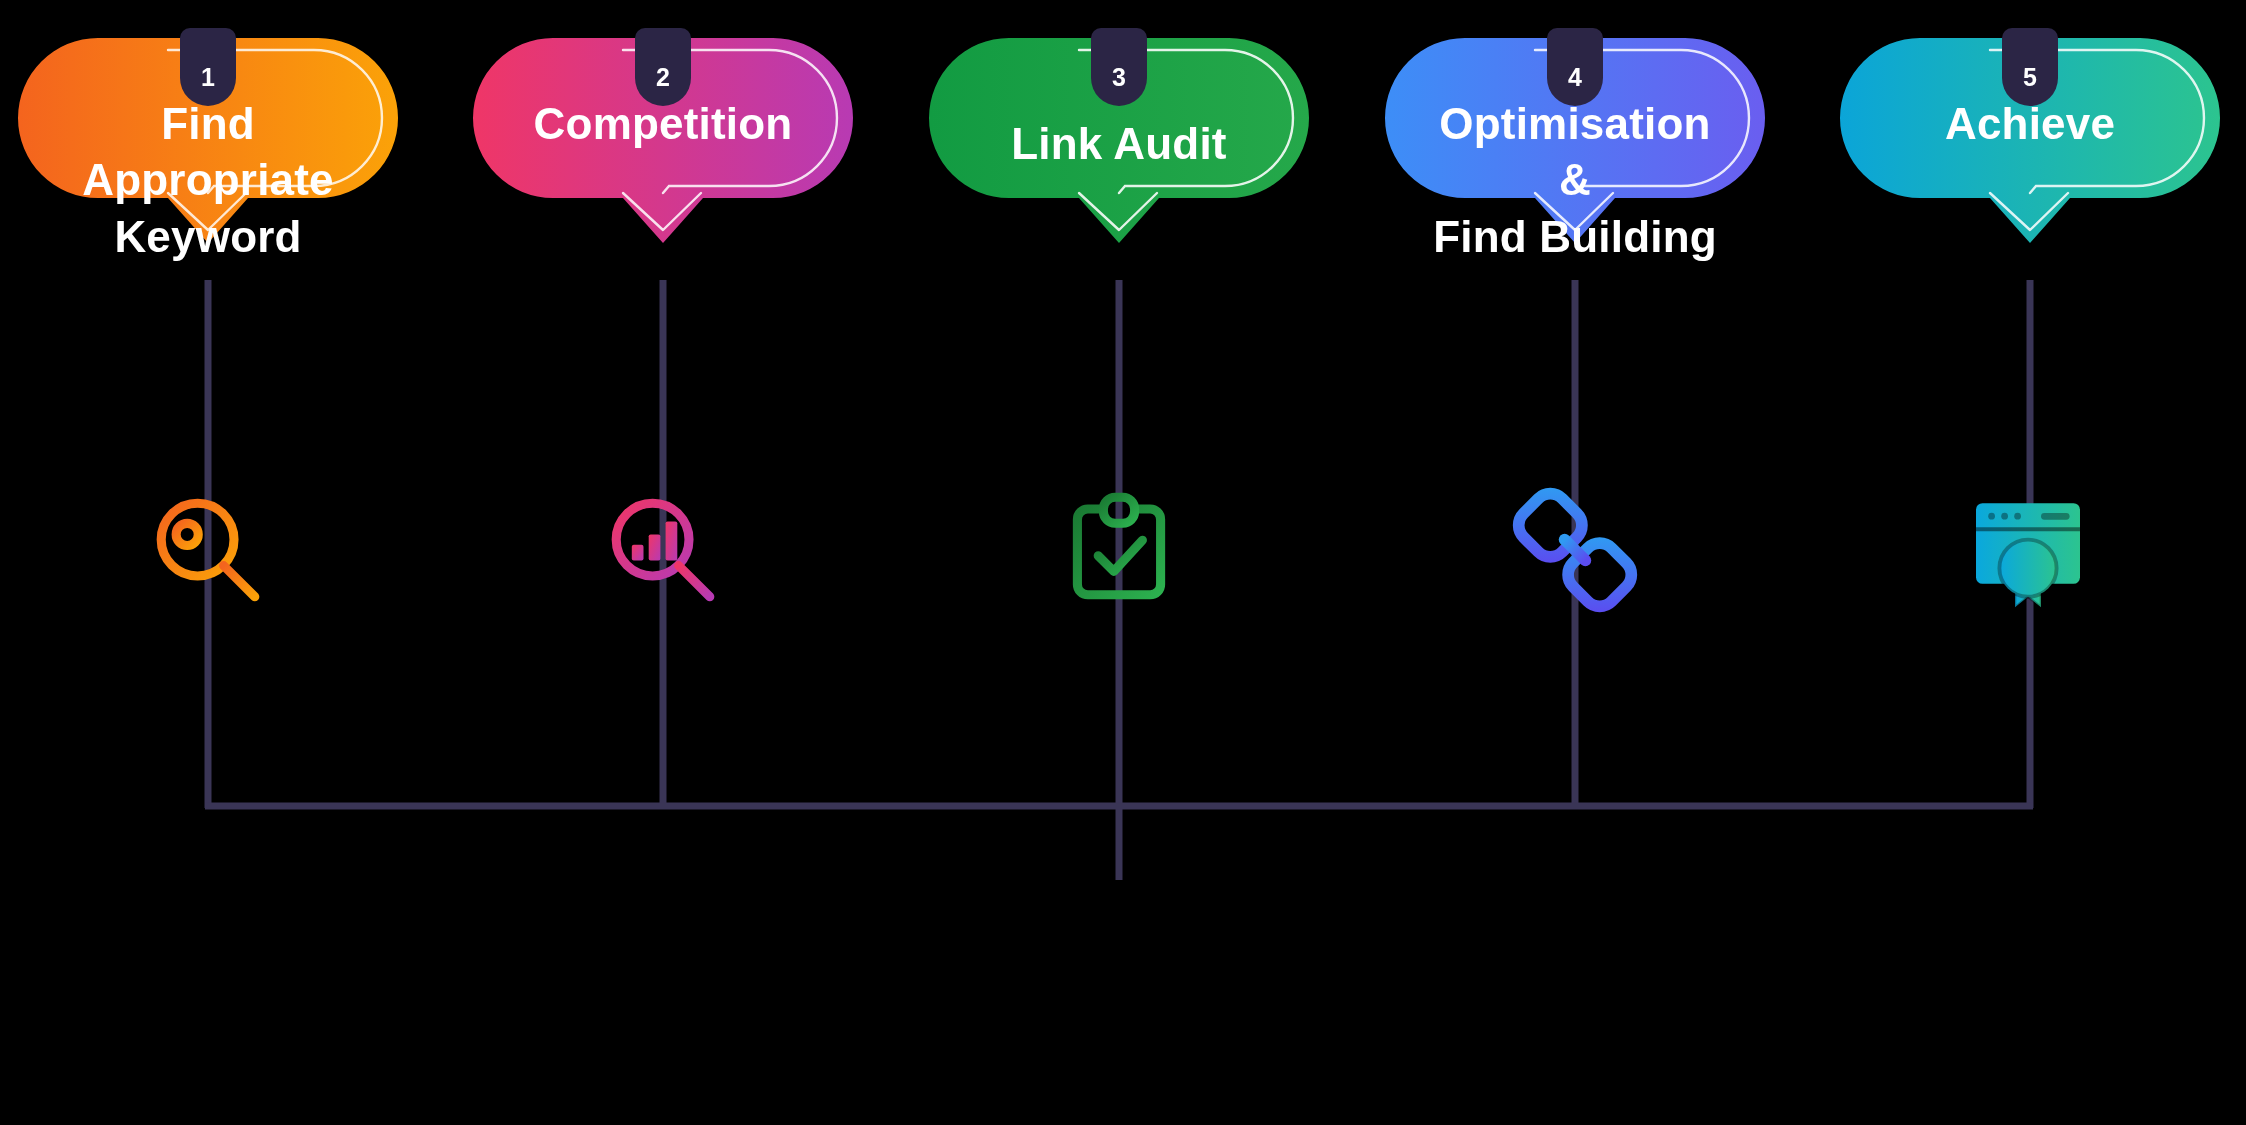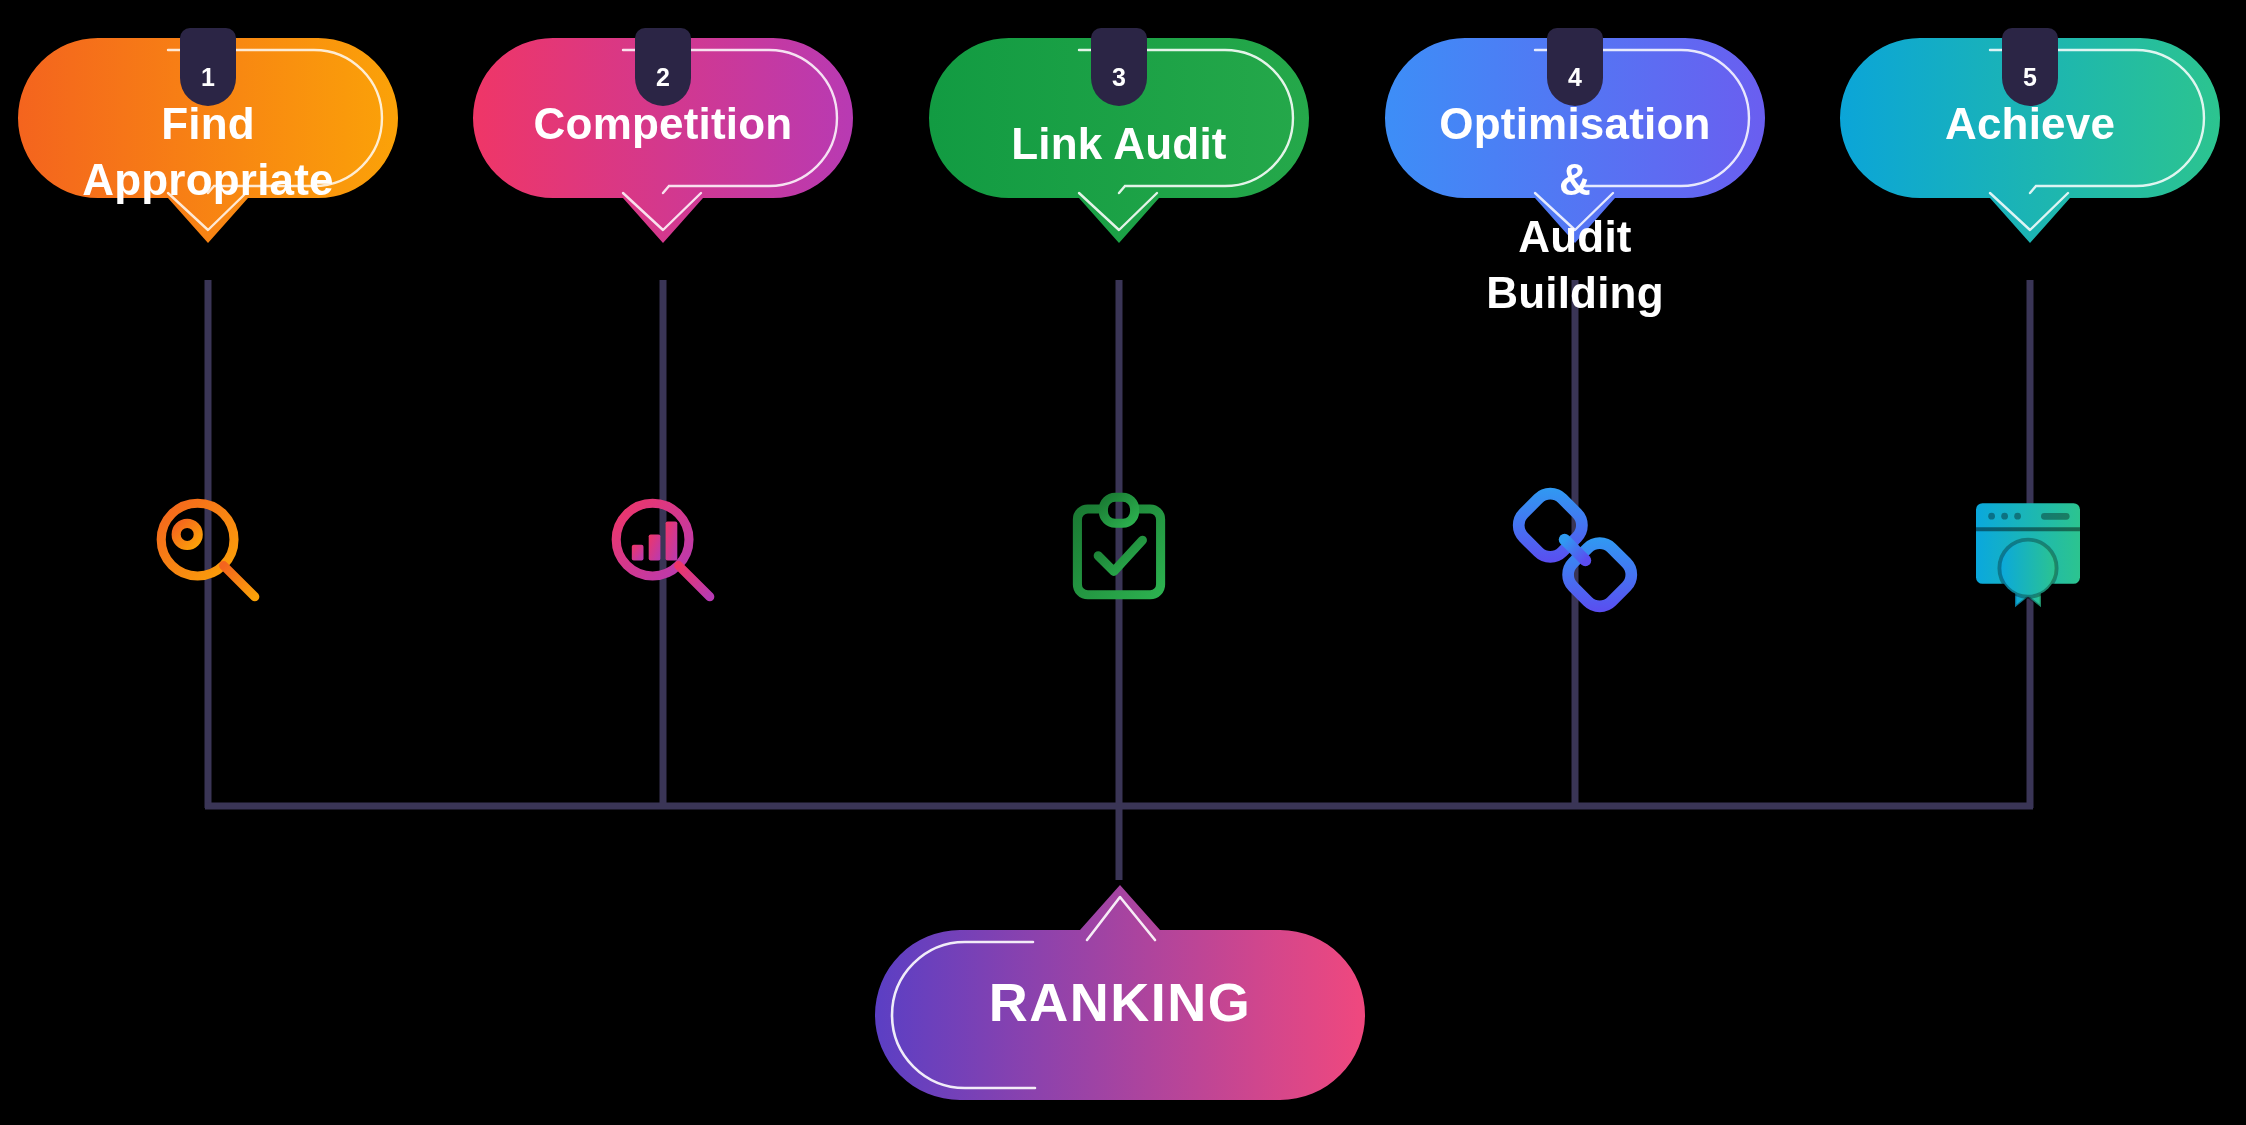--- a/index.html
+++ b/index.html
@@ -126,20 +126,21 @@
         <g clip-path="url(#c1)">
           <path d="M150,12 H296 A68,68 0 0 1 296,148 H196 L190,155" fill="none" stroke="#ffffff" stroke-opacity=".82" stroke-width="2.4" stroke-linecap="round"></path>
           <path d="M150,155 L190,192 L228,155" fill="none" stroke="#ffffff" stroke-opacity=".82" stroke-width="2.4" stroke-linecap="round" stroke-linejoin="round"></path>
         </g>
       </svg>
       <div class="badge" style="background: rgb(43, 37, 69);">
         <span>1</span>
       </div>
       <div class="pill-label">
         <div>Find Appropriate</div>
+        <div>Keyword</div>
       </div>
     </div>
   </div>
 
   <div class="step" style="left:473px; top:38px; width:380px;">
     <div class="pill-wrap">
       <svg class="pill-svg" width="380" height="205" viewBox="0 0 380 205">
         <defs>
           <linearGradient id="g2" x1="0" y1="0" x2="1" y2="0">
             <stop offset="0%" stop-color="#ef3667"></stop>
@@ -207,21 +208,21 @@
         <g clip-path="url(#c4)">
           <path d="M150,12 H296 A68,68 0 0 1 296,148 H196 L190,155" fill="none" stroke="#ffffff" stroke-opacity=".85" stroke-width="2.4" stroke-linecap="round"></path>
           <path d="M150,155 L190,192 L228,155" fill="none" stroke="#ffffff" stroke-opacity=".85" stroke-width="2.4" stroke-linecap="round" stroke-linejoin="round"></path>
         </g>
       </svg>
       <div class="badge" style="background: rgb(43, 37, 69);">
         <span>4</span>
       </div>
       <div class="pill-label">
         <div>Optimisation &amp;</div>
-        <div>Audit Building</div>
+        <div>Find Building</div>
       </div>
     </div>
   </div>
 
   <div class="step" style="left:1840px; top:38px; width:380px;">
     <div class="pill-wrap">
       <svg class="pill-svg" width="380" height="205" viewBox="0 0 380 205">
         <defs>
           <linearGradient id="g5" x1="0" y1="0" x2="1" y2="0">
             <stop offset="0%" stop-color="#0ba5d8"></stop>
@@ -331,33 +332,14 @@
         <circle cx="22" cy="24" r="2.6"></circle>
         <circle cx="32" cy="24" r="2.6"></circle>
         <circle cx="42" cy="24" r="2.6"></circle>
         <rect x="60" y="21.5" width="22" height="5.2" rx="2.6"></rect>
       </g>
       <path d="M40,70 H60 V94 L50,86 L40,94 Z" fill="url(#ig5)" stroke="#000" stroke-opacity=".3" stroke-width="2"></path>
       <circle cx="50" cy="64" r="22" fill="url(#ig5)" stroke="#000" stroke-opacity=".3" stroke-width="3"></circle>
     </svg>
   </div>
 
-  <div id="ranking">
-    <svg width="530" height="215" viewBox="0 0 530 215">
-      <defs>
-        <linearGradient id="gr" x1="0" y1="0" x2="1" y2="0">
-          <stop offset="0%" stop-color="#5b3fc4"></stop>
-          <stop offset="100%" stop-color="#f0487e"></stop>
-        </linearGradient>
-        <clipPath id="cr">
-          <path d="M225,45 L265,0 L305,45 H425 A85,85 0 0 1 425,215 H105 A85,85 0 0 1 105,45 Z"></path>
-        </clipPath>
-      </defs>
-      <path d="M225,45 L265,0 L305,45 H425 A85,85 0 0 1 425,215 H105 A85,85 0 0 1 105,45 Z" fill="url(#gr)"></path>
-      <g clip-path="url(#cr)">
-        <path d="M232,55 L265,12 L300,55" fill="none" stroke="#ffffff" stroke-opacity=".9" stroke-width="2.6" stroke-linecap="round" stroke-linejoin="round"></path>
-        <path d="M178,57 H110 A73,73 0 0 0 110,203 H180" fill="none" stroke="#ffffff" stroke-opacity=".9" stroke-width="2.6" stroke-linecap="round"></path>
-      </g>
-    </svg>
-    <div class="rank-label">RANKING</div>
-  </div>
 
 </div>
 
 </body></html>

